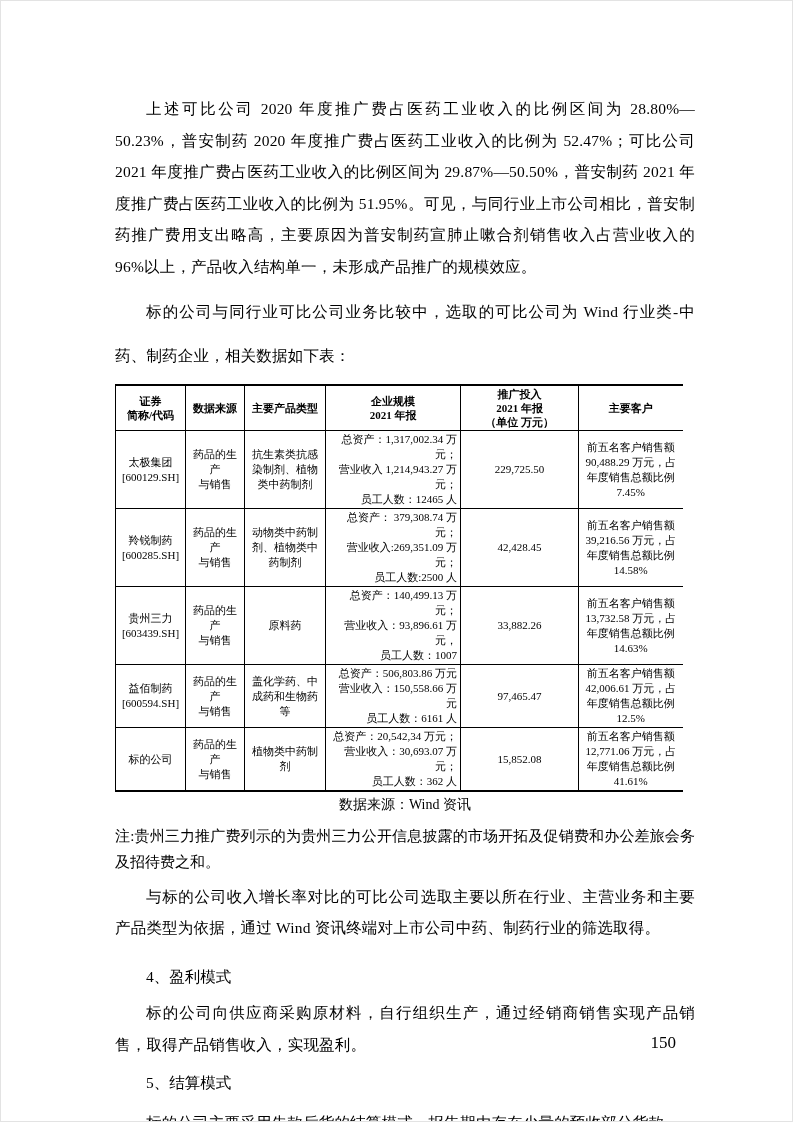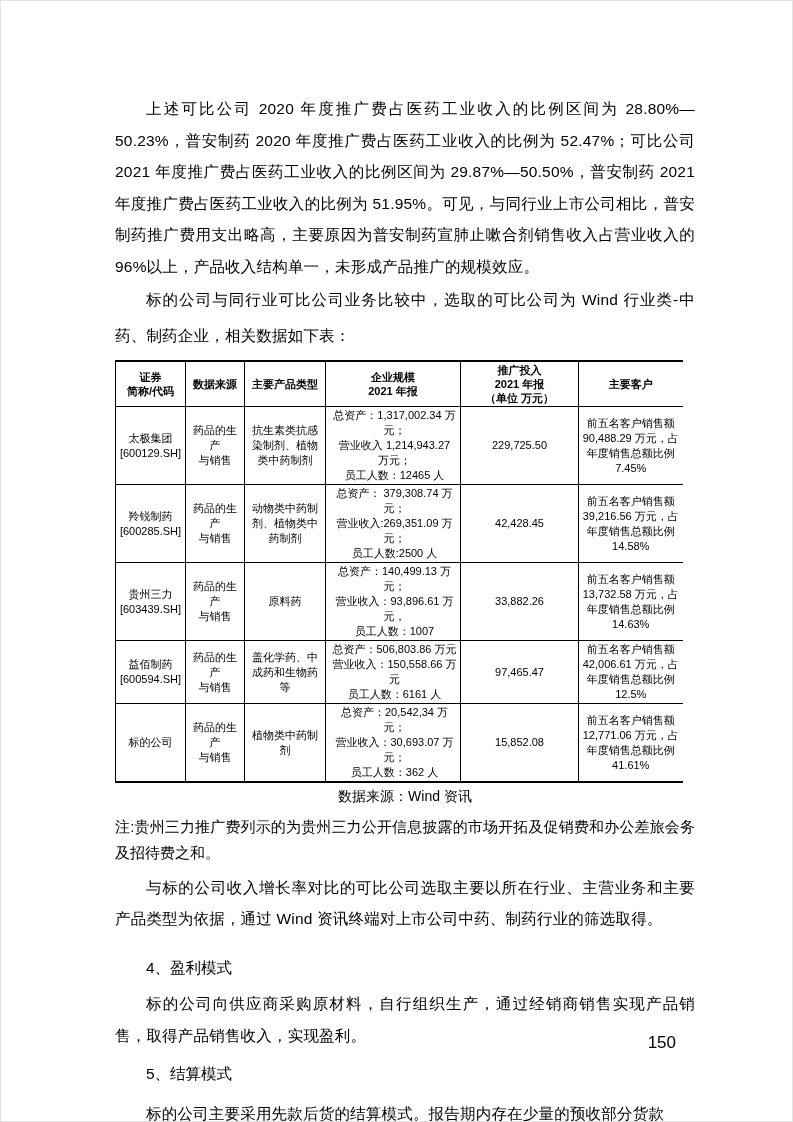--- a/index.html
+++ b/index.html
@@ -2,41 +2,41 @@
 <html><head>
 <meta charset="utf-8">
 <style>
   html,body{margin:0;padding:0;background:#ffffff;}
   .page{
     position:relative;
     width:793px;height:1122px;
     background:#ffffff;
     border:1px solid #e3e3e3;
     box-sizing:border-box;
-    font-family:Liberation Sans, sans-serif;
+    font-family:Liberation Serif, serif;
     color:#000000;
     overflow:hidden;
   }
   .content{
     position:absolute;
     left:114px;top:0;
     width:580px;
     padding-top:92px;
     box-sizing:border-box;
   }
   .body-p{
     margin:0;
     font-size:15.5px;
     line-height:31.5px;
     text-align:justify;
     text-justify:inter-character;
     text-indent:2em;
     letter-spacing:0.2px;
   }
-  .p2{line-height:36px;}
+  .p2{margin-top:8px;line-height:44px;}
   .p3{margin-top:6px;line-height:31px;}
   .p4{margin-top:4px;line-height:32px;}
   .p5{margin-top:8px;line-height:32px;}
   .heading{
     margin:0;
     font-size:15.5px;
     font-weight:normal;
     line-height:32px;
     text-indent:2em;
   }
@@ -60,21 +60,21 @@
     vertical-align:middle;
     text-align:center;
     white-space:pre-line;
     overflow:hidden;
     box-sizing:border-box;
     font-weight:normal;
   }
   table.cmp td:first-child,table.cmp th:first-child{border-left:none;}
   table.cmp th{font-weight:bold;line-height:14px;height:42px;}
   table.cmp tr.datarow{height:52px;}
-  table.cmp td.scale{text-align:center;padding-left:6px;line-height:15px;}
+  table.cmp td.scale{text-align:right;padding-left:6px;line-height:15px;}
   table.cmp tr:last-child td{border-bottom:none;}
   .source-line{
     margin:3px 0 0 0;
     font-size:14px;
     line-height:20px;
     text-align:center;
   }
   .note-p{
     margin:8px 0 0 0;
     font-size:15px;

